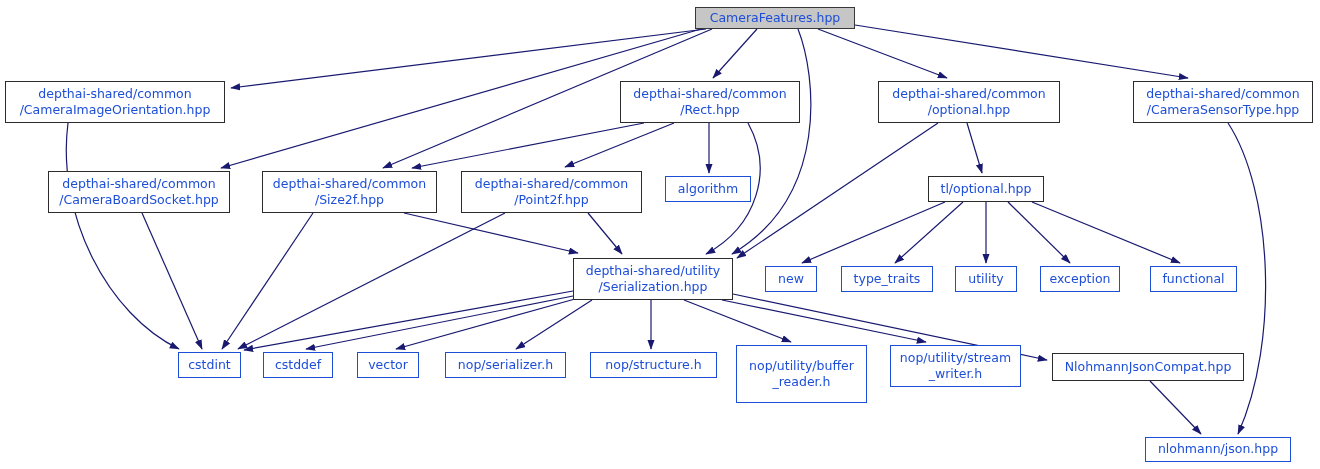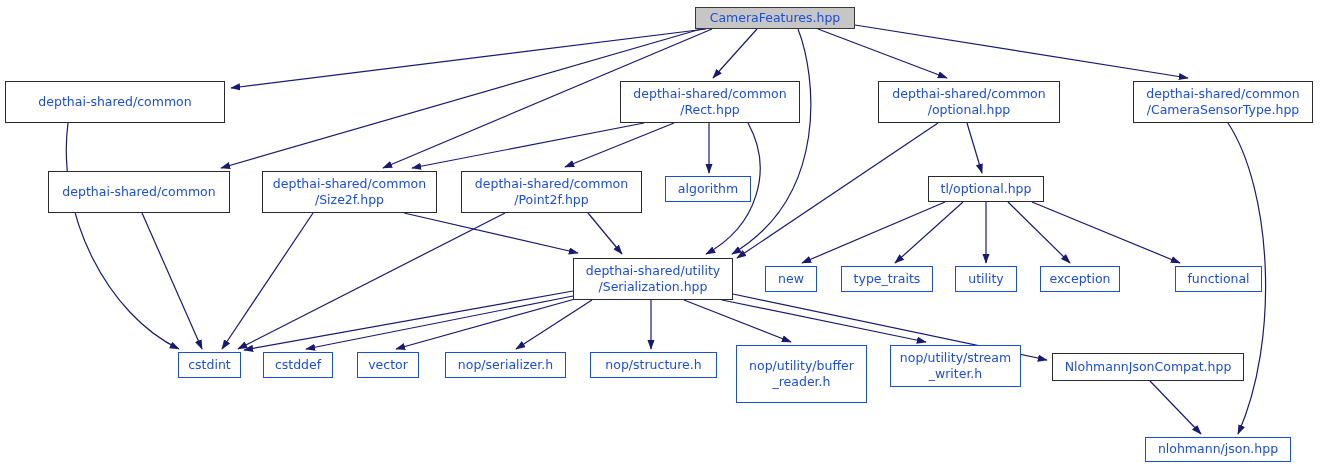--- a/index.html
+++ b/index.html
@@ -64,35 +64,37 @@
         <path d="M733,294 L1047,360" class="edge" stroke="#191970" marker-end="url(#arrow)"></path>
         <path d="M1150,381 L1201,434" class="edge" stroke="#191970" marker-end="url(#arrow)"></path>
       </g>
   </svg>
   <div id="node-layer">
       <div class="node root" style="left: 695px; top: 7px; width: 160px; height: 22px;">
         <div>CameraFeatures.hpp</div>
       </div>
       <div class="node internal" style="left: 5px; top: 81px; width: 220px; height: 42px;">
         <div>depthai-shared/common</div>
+        <div>/CameraImageOrientation.hpp</div>
       </div>
       <div class="node internal" style="left: 620px; top: 81px; width: 180px; height: 42px;">
         <div>depthai-shared/common</div>
         <div>/Rect.hpp</div>
       </div>
       <div class="node internal" style="left: 878px; top: 81px; width: 182px; height: 42px;">
         <div>depthai-shared/common</div>
         <div>/optional.hpp</div>
       </div>
       <div class="node internal" style="left: 1133px; top: 81px; width: 180px; height: 42px;">
         <div>depthai-shared/common</div>
         <div>/CameraSensorType.hpp</div>
       </div>
       <div class="node internal" style="left: 48px; top: 171px; width: 182px; height: 42px;">
         <div>depthai-shared/common</div>
+        <div>/CameraBoardSocket.hpp</div>
       </div>
       <div class="node internal" style="left: 262px; top: 171px; width: 175px; height: 42px;">
         <div>depthai-shared/common</div>
         <div>/Size2f.hpp</div>
       </div>
       <div class="node internal" style="left: 461px; top: 171px; width: 181px; height: 42px;">
         <div>depthai-shared/common</div>
         <div>/Point2f.hpp</div>
       </div>
       <div class="node external" style="left: 665px; top: 176px; width: 86px; height: 26px;">
@@ -110,21 +112,21 @@
       </div>
       <div class="node external" style="left: 841px; top: 266px; width: 92px; height: 26px;">
         <div>type_traits</div>
       </div>
       <div class="node external" style="left: 955px; top: 266px; width: 62px; height: 26px;">
         <div>utility</div>
       </div>
       <div class="node external" style="left: 1040px; top: 266px; width: 80px; height: 26px;">
         <div>exception</div>
       </div>
-      <div class="node external" style="left: 1150px; top: 266px; width: 87px; height: 26px; margin-left: 25px;">
+      <div class="node external" style="left: 1150px; top: 266px; width: 87px; height: 26px;">
         <div>functional</div>
       </div>
       <div class="node external" style="left: 178px; top: 352px; width: 63px; height: 26px;">
         <div>cstdint</div>
       </div>
       <div class="node external" style="left: 263px; top: 352px; width: 70px; height: 26px;">
         <div>cstddef</div>
       </div>
       <div class="node external" style="left: 357px; top: 352px; width: 62px; height: 26px;">
         <div>vector</div>

